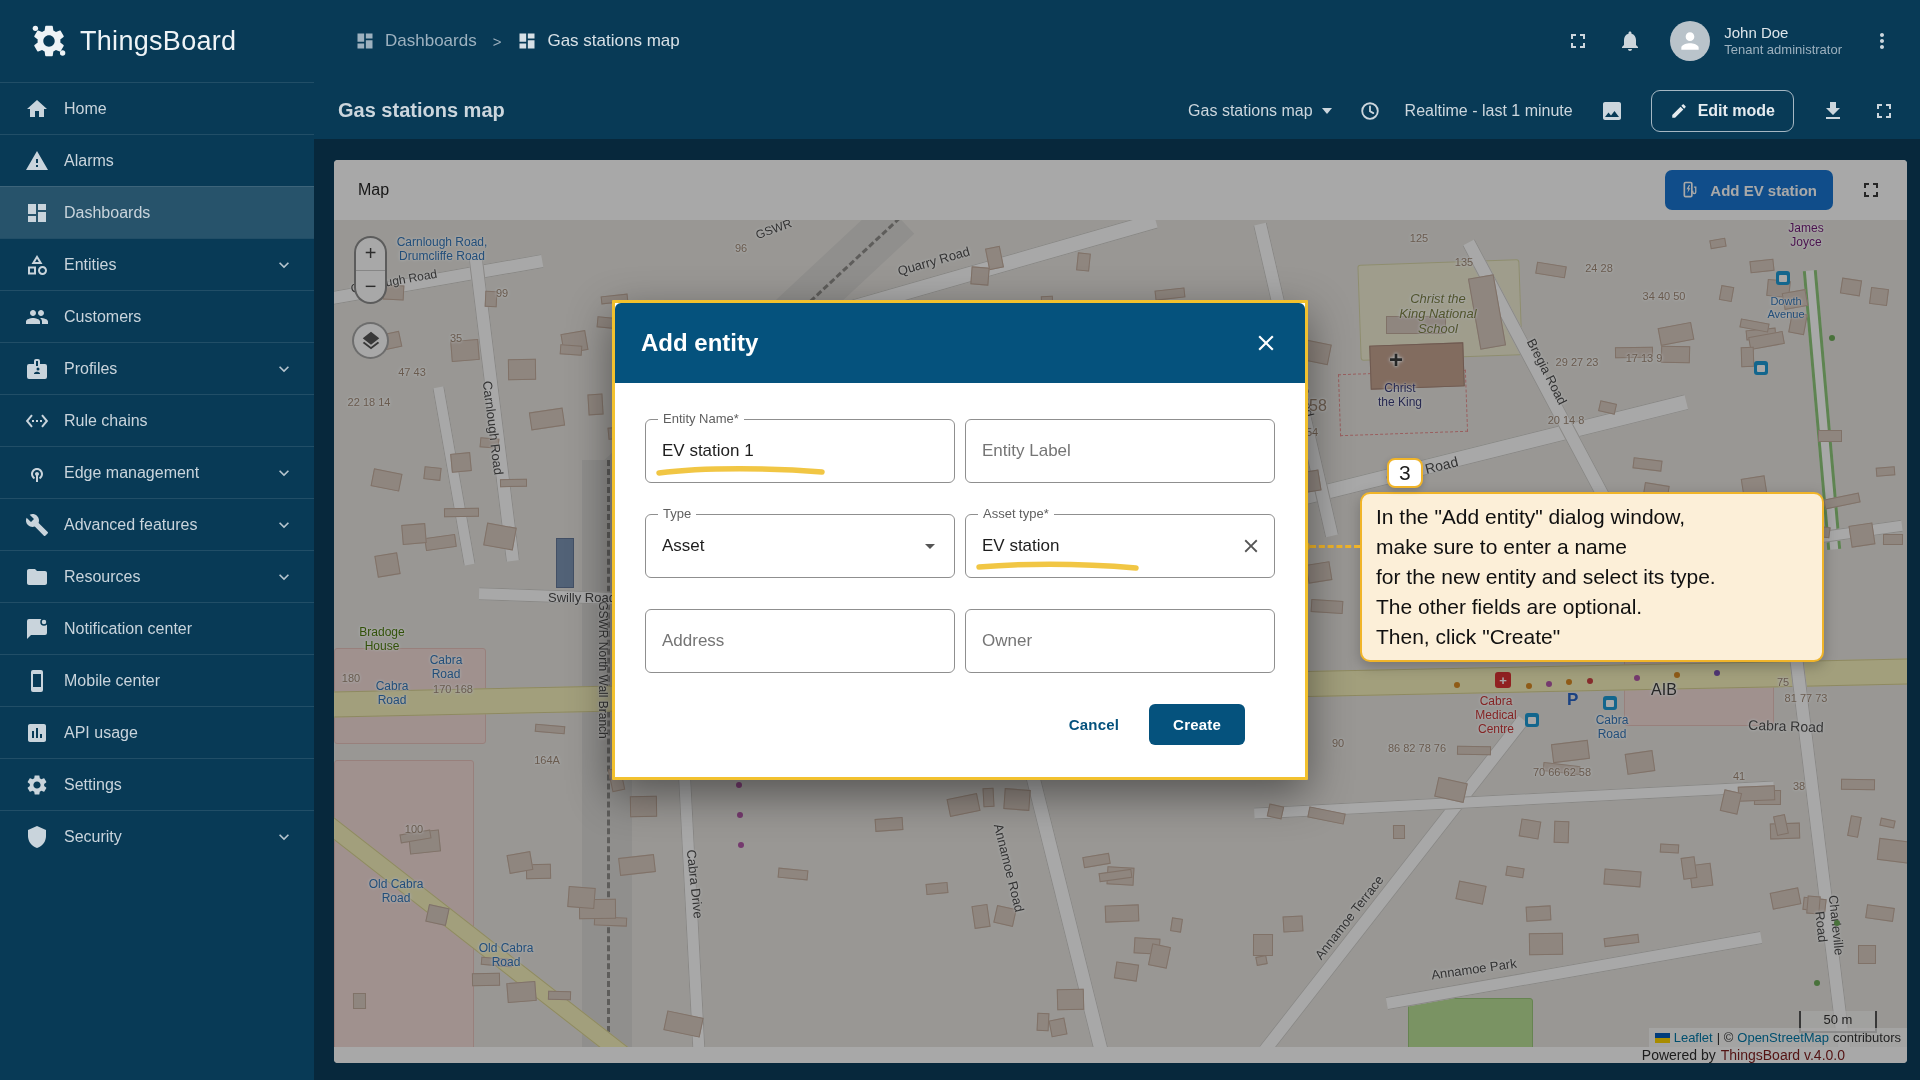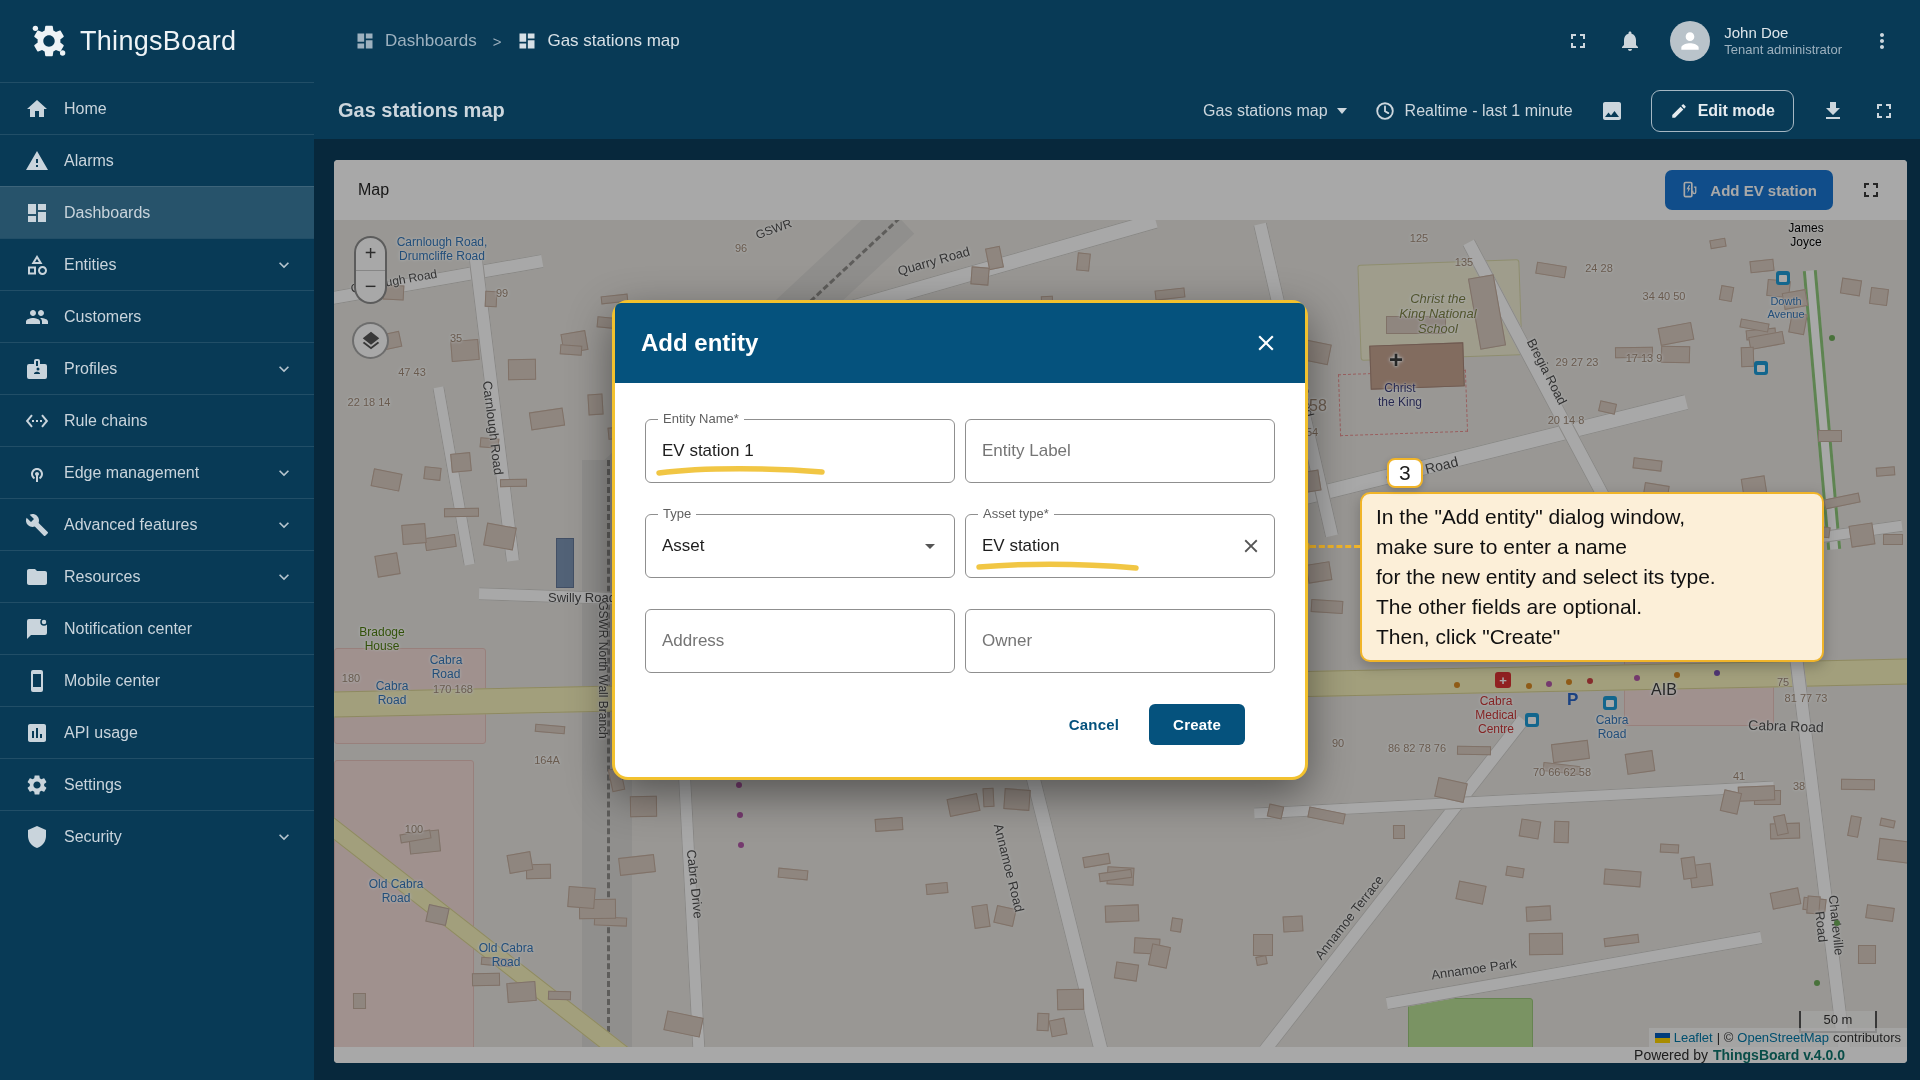--- a/index.html
+++ b/index.html
@@ -28,37 +28,37 @@
   .user-info { display:flex; flex-direction:column; line-height:1.3; margin-left:-14px; }
   .user-name { font-size:15px; color:#dde5ea; }
   .user-role { font-size:13px; color:#9db1bf; }
 
   
   .toolbar { position:absolute; left:314px; top:82px; width:1606px; height:57px; background:#083a56; display:flex; align-items:center; z-index:9; }
   .toolbar-title { padding-left:24px; font-size:20px; font-weight:700; color:#ccd6dd; }
   .toolbar-right { margin-left:auto; display:flex; align-items:center; gap:27px; padding-right:24px; color:#ccd6dd; }
   .state-select { display:flex; align-items:center; gap:9px; font-size:16px; cursor:pointer; }
   .caret { width:0; height:0; border-left:5px solid transparent; border-right:5px solid transparent; border-top:6px solid #ccd6dd; }
-  .tw { display:flex; align-items:center; gap:9px; font-size:16px; cursor:pointer; }
+  .tw { display:flex; align-items:center; gap:24px; font-size:16px; cursor:pointer; }
   .edit-btn { display:flex; align-items:center; gap:10px; border:1.5px solid rgba(205,215,222,.8); border-radius:9px;
               height:42px; padding:0 18px; font-size:16px; font-weight:600; color:#e6ecf0; cursor:pointer; background:none; }
 
   
   .content { position:absolute; left:314px; top:139px; width:1606px; height:941px; background:#0b3d5b; }
   .widget { position:absolute; left:20px; top:21px; width:1573px; height:903px; background:#fff; border-radius:4px;
             overflow:hidden; display:flex; flex-direction:column; }
   .widget-header { height:60px; display:flex; align-items:center; padding:0 24px; background:#fff; }
   .widget-title { font-size:16px; font-weight:500; color:#262626; }
   .add-btn { margin-left:auto; margin-right:26px; background:#1976d2; color:#fff; border:none; cursor:pointer;
              font-size:15px; font-weight:600; height:40px; padding:0 16px; border-radius:7px; display:flex; align-items:center; gap:9px; font-family:inherit; }
   .widget-fs { color:#3a3a3a; cursor:pointer; display:flex; }
   .map { position:relative; flex:1; background:#e8e6e1; overflow:hidden; cursor:grab; }
   .widget-footer { height:16px; background:#fff; display:flex; align-items:center; justify-content:flex-end;
                    padding-right:62px; font-size:14px; gap:5px; color:#2e2e2e; font-weight:500; }
-  .powered-link { color:#0f766e; font-weight:700; cursor:pointer; }
+  .powered-link { color:#7f1d1d; font-weight:400; cursor:pointer; }
 
   
   .road { position:absolute; background:#fff; border-top:1.5px solid #d2d0cc; border-bottom:1.5px solid #d2d0cc; }
   .road.y { background:#f6f2bd; border-color:#d8d194; }
   .road.rail { background:#dbd9d6; border:none; }
   .road.g { border-top:3px solid #8fc97c; border-bottom:3px solid #8fc97c; }
   .rail-line-h { position:absolute; top:50%; left:0; right:0; height:0; border-top:3px dashed #8f8d8a; }
   .rail-line-v { position:absolute; left:50%; top:0; bottom:0; width:0; border-left:3px dashed #8f8d8a; }
   .area { position:absolute; }
   .bld { position:absolute; background:#d9cbc1; border:1px solid #c3ad9e; }
@@ -77,21 +77,21 @@
                background:rgba(255,255,255,.55); z-index:7; text-align:center; font-size:13px; color:#333; line-height:18px; }
   .attribution { position:absolute; right:0; bottom:0; background:rgba(255,255,255,.75); padding:2px 6px; font-size:13px;
                  color:#333; z-index:7; display:flex; align-items:center; gap:4px; }
   .attr-link { color:#0078a8; cursor:pointer; }
   .ua-flag { width:15px; height:10px; display:inline-block; background:linear-gradient(#005bbb 50%, #ffd500 50%); }
 
   .dim { position:absolute; inset:0; background:rgba(0,0,0,.34); z-index:40; }
 
   
   .modal { position:absolute; left:612px; top:300px; width:696px; height:480px; background:#fff; border:3px solid #f2c12e;
-           border-radius:16px; box-shadow:0 14px 44px rgba(0,0,0,.45); z-index:100; display:flex; flex-direction:column; }
+           border-radius:1px; box-shadow:0 14px 44px rgba(0,0,0,.45); z-index:100; display:flex; flex-direction:column; }
   .modal-header { height:80px; background:#05527d; display:flex; align-items:center; padding:0 26px; border-radius:6px 6px 0 0; }
   .modal-title { color:#fff; font-size:24px; font-weight:600; }
   .modal-close { margin-left:auto; color:#fff; cursor:pointer; display:flex; }
   .modal-body { padding:36px 30px 0; }
   .frow { display:flex; gap:10px; margin-bottom:31px; }
   .field { position:relative; flex:1; height:64px; border:1px solid #8f8f8f; border-radius:6px; background:#fff; }
   .field-label { position:absolute; top:-9px; left:12px; background:#fff; padding:0 5px; font-size:13px; color:#5f5f5f; }
   .field-value { position:absolute; left:16px; top:50%; transform:translateY(-50%); font-size:17px; color:#1e1e1e; }
   .field-value.ph { color:#757575; }
   .field-trailing { position:absolute; right:12px; top:50%; transform:translateY(-50%); color:#555; display:flex; cursor:pointer; }
@@ -662,21 +662,21 @@
           <div class="map-label" style="left: 966px; top: 158px; font-size: 13px; color: rgb(78, 78, 78); transform: translate(-50%, -50%) rotate(77deg);">Galmoy Road</div>
           <div class="map-label" style="left: 1212px; top: 152px; font-size: 13px; color: rgb(78, 78, 78); transform: translate(-50%, -50%) rotate(63deg);">Bregia Road</div>
           <div class="map-label" style="left: 1104px; top: 94px; font-size: 13px; color: rgb(124, 129, 68); font-style: italic; transform: translate(-50%, -50%);">Christ the
 King National
 School</div>
           <div class="map-label" style="left: 1062px; top: 140px; font-size: 24px; color: rgb(58, 58, 58); font-weight: 700; transform: translate(-50%, -50%);">+</div>
           <div class="map-label" style="left: 1066px; top: 176px; font-size: 12px; color: rgb(59, 61, 122); transform: translate(-50%, -50%);">Christ
 the King</div>
           <div class="map-label" style="left: 1452px; top: 88px; font-size: 11px; color: rgb(53, 119, 184); transform: translate(-50%, -50%);">Dowth
 Avenue</div>
-          <div class="map-label" style="left: 1472px; top: 16px; font-size: 12px; color: #000000; transform: translate(-50%, -50%);">James
+          <div class="map-label" style="left: 1472px; top: 16px; font-size: 12px; color: #701a75; transform: translate(-50%, -50%);">James
 Joyce</div>
           <div class="map-label" style="left: 35px; top: 182px; font-size: 11px; color: rgb(160, 138, 119); transform: translate(-50%, -50%);">22 18 14</div>
           <div class="map-label" style="left: 168px; top: 73px; font-size: 11px; color: rgb(160, 138, 119); transform: translate(-50%, -50%);">99</div>
           <div class="map-label" style="left: 122px; top: 118px; font-size: 11px; color: rgb(160, 138, 119); transform: translate(-50%, -50%);">35</div>
           <div class="map-label" style="left: 78px; top: 152px; font-size: 11px; color: rgb(160, 138, 119); transform: translate(-50%, -50%);">47 43</div>
           <div class="map-label" style="left: 407px; top: 28px; font-size: 11px; color: rgb(160, 138, 119); transform: translate(-50%, -50%);">96</div>
           <div class="map-label" style="left: 213px; top: 540px; font-size: 11px; color: rgb(160, 138, 119); transform: translate(-50%, -50%);">164A</div>
           <div class="map-label" style="left: 80px; top: 609px; font-size: 11px; color: rgb(160, 138, 119); transform: translate(-50%, -50%);">100</div>
           <div class="map-label" style="left: 17px; top: 458px; font-size: 11px; color: rgb(160, 138, 119); transform: translate(-50%, -50%);">180</div>
           <div class="map-label" style="left: 119px; top: 469px; font-size: 11px; color: rgb(160, 138, 119); transform: translate(-50%, -50%);">170 168</div>

